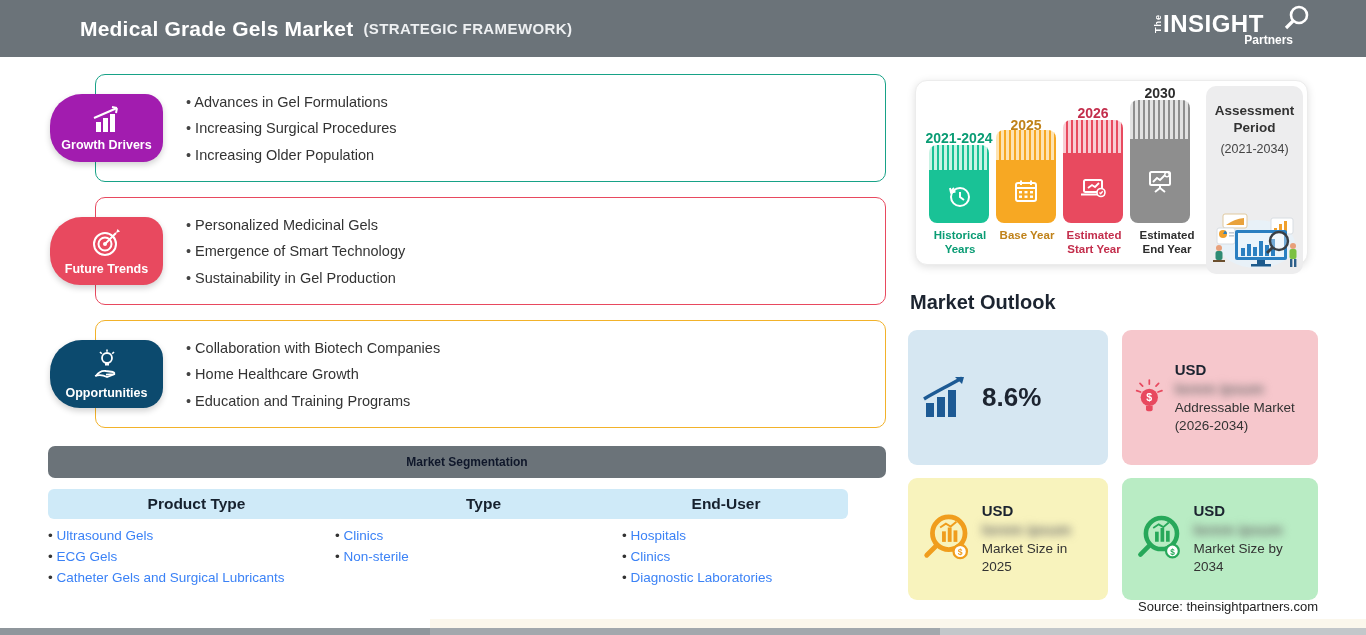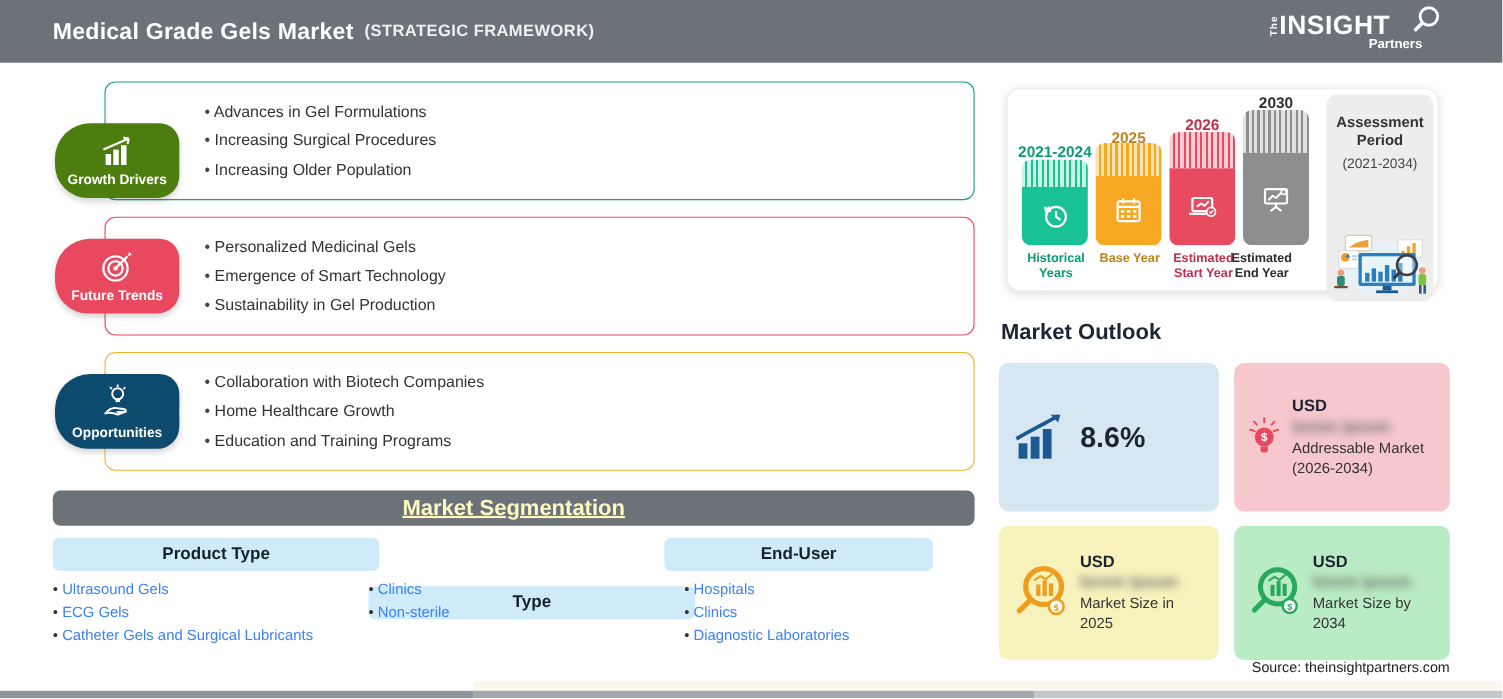--- a/index.html
+++ b/index.html
@@ -2,21 +2,21 @@
 <html><head>
 <meta charset="utf-8">
 <style>
   * { margin:0; padding:0; box-sizing:border-box; }
   body { font-family:"Liberation Sans", sans-serif; background:#fff; }
   .page { position:relative; width:1366px; height:635px; background:#ffffff; overflow:hidden; }
 
   
   .header { position:absolute; top:0; left:0; width:1366px; height:57px; background:#6b7379;
             display:flex; align-items:center; padding:0 55px 0 48px; }
-  .header-title { color:#fff; font-size:21px; font-weight:bold; letter-spacing:.2px; }
+  .header-title { color:#fff; font-size:21px; font-weight:bold; letter-spacing:.2px;margin-left:32px; }
   .header-subtitle { color:#eef0f2; font-size:15px; font-weight:bold; margin-left:10px; letter-spacing:.4px; }
   .logo { margin-left:auto; position:relative; color:#fff; width:160px; height:44px; }
   .logo-the { position:absolute; left:2px; top:7px; font-size:9px; font-weight:bold; letter-spacing:1px;
               writing-mode:vertical-rl; transform:rotate(180deg); }
   .logo-insight { position:absolute; left:12px; top:3px; font-size:24px; font-weight:bold; letter-spacing:.5px; }
   .logo-partners { position:absolute; right:18px; top:26px; font-size:12px; font-weight:bold; }
   .logo-mag { position:absolute; right:-2px; top:-3px; }
 
   
   .fw-box { position:absolute; left:95px; width:791px; height:108px; background:#fff;
@@ -26,21 +26,21 @@
   .fw-item::before { content:"•  "; color:#444; }
   .badge { position:absolute; left:50px; width:113px; height:68px; z-index:2;
            border-radius:32px 18px 20px 30px; display:flex; flex-direction:column;
            align-items:center; justify-content:center; gap:3px;
            box-shadow:0 3px 6px rgba(0,0,0,.18); }
   .badge-label { color:#fff; font-size:12.5px; font-weight:bold; }
 
   
   .seg-bar { position:absolute; left:48px; top:446px; width:838px; height:32px; background:#6b7379;
              border-radius:7px; display:flex; align-items:center; justify-content:center; }
-  .seg-bar-title { color:#fef9c3; font-size:20px; font-weight:bold;text-decoration:underline; }
+  .seg-bar-title { color:#0f172a; font-size:12px; font-weight:bold; }
   .seg-col-header { position:absolute; top:489px; height:30px; width:297px; background:#cfeaf8;
                     border-radius:6px; display:flex; align-items:center; justify-content:center;
                     font-size:15.5px; font-weight:bold; color:#16212e; }
   .seg-list { position:absolute; top:525px; list-style:none; }
   .seg-item { font-size:13.5px; color:#3b82f6; line-height:21px; }
   .seg-item::before { content:"• "; color:#333; }
 
   
   .timeline-card { position:absolute; left:915px; top:80px; width:393px; height:185px; background:#fff;
                    border-radius:12px; border:1px solid #ececec; box-shadow:0 2px 8px rgba(0,0,0,.13); }
@@ -92,21 +92,21 @@
         <line x1="14" y1="17" x2="7" y2="24" stroke="#fff" stroke-width="3.2"></line>
       </svg>
     </div>
   </div>
 
   <div class="fw-box" style="top:74px; border-color:#17a287;">
     <div class="fw-item">Advances in Gel Formulations</div>
     <div class="fw-item">Increasing Surgical Procedures</div>
     <div class="fw-item">Increasing Older Population</div>
   </div>
-  <div class="badge" style="top:94px; background:#4d7c0f;margin-top:18px;">
+  <div class="badge" style="top:94px; background:#a21caf;">
     <svg width="38" height="30" viewBox="0 0 38 30">
       <rect x="8" y="17" width="5" height="10" fill="#fff"></rect>
       <rect x="15" y="13" width="5" height="14" fill="#fff"></rect>
       <rect x="22" y="9" width="5" height="18" fill="#fff"></rect>
       <path d="M6 13 C 13 10, 20 7, 29 3" fill="none" stroke="#fff" stroke-width="2"></path>
       <path d="M29 3 l-5 -1 m5 1 l-1 5" fill="none" stroke="#fff" stroke-width="2"></path>
     </svg>
     <span class="badge-label">Growth Drivers</span>
   </div>
 
@@ -144,21 +144,21 @@
     <span class="badge-label">Opportunities</span>
   </div>
 
   <div class="seg-bar">
     <span class="seg-bar-title">Market Segmentation</span>
   </div>
 
   <div class="seg-col-header" style="left:48px;">
     <span>Product Type</span>
   </div>
-  <div class="seg-col-header" style="left:335px;margin-top:44px;">
+  <div class="seg-col-header" style="left:335px;">
     <span>Type</span>
   </div>
   <div class="seg-col-header" style="left:604px; width:244px;">
     <span>End-User</span>
   </div>
 
   <ul class="seg-list" style="left:48px;">
     <li class="seg-item">Ultrasound Gels</li>
     <li class="seg-item">ECG Gels</li>
     <li class="seg-item">Catheter Gels and Surgical Lubricants</li>
@@ -232,21 +232,21 @@
       <div class="solid" style="background:#8e8e8e;">
         <svg width="32" height="32" viewBox="0 0 32 32">
           <rect x="6" y="7" width="20" height="13" rx="1.5" fill="none" stroke="#fff" stroke-width="2"></rect>
           <path d="M9 17 l4 -4 l3 2 l5 -5" fill="none" stroke="#fff" stroke-width="1.8"></path>
           <circle cx="23" cy="9.5" r="2.2" fill="none" stroke="#fff" stroke-width="1.4"></circle>
           <line x1="16" y1="20" x2="16" y2="23" stroke="#fff" stroke-width="2"></line>
           <path d="M11 27 l5 -4 l5 4" fill="none" stroke="#fff" stroke-width="2"></path>
         </svg>
       </div>
     </div>
-    <div class="tlabel" style="left:197px; color:#2d2d2d;">Estimated End Year</div>
+    <div class="tlabel" style="left:217px; color:#2d2d2d;">Estimated End Year</div>
 
     <div class="assess">
       <div class="assess-title">
         <span>Assessment</span><br>
         <span>Period</span>
       </div>
       <div class="assess-range">(2021-2034)</div>
       <svg class="assess-illu" width="92" height="58" viewBox="0 0 92 58">
         <ellipse cx="48" cy="34" rx="38" ry="24" fill="#e8f1f8"></ellipse>
         <rect x="14" y="4" width="24" height="14" rx="2" fill="#fff" stroke="#e0c9a0" stroke-width="1"></rect>

